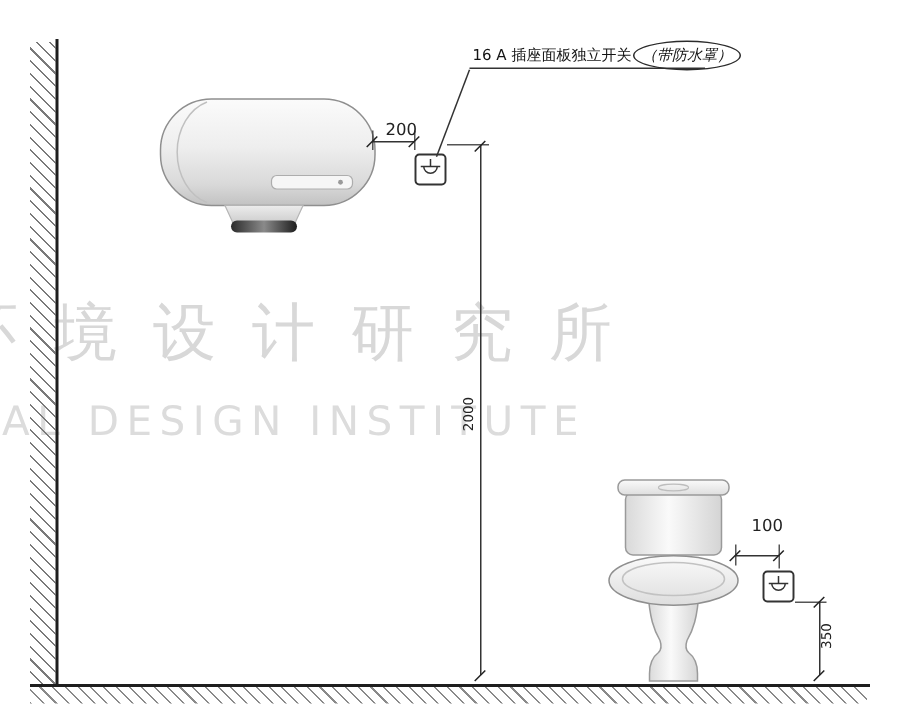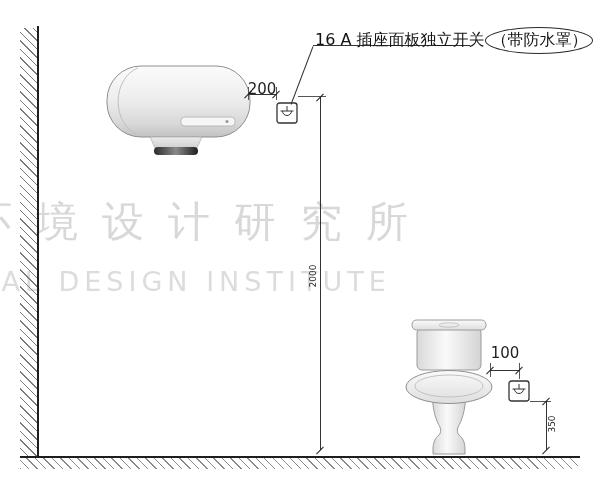--- a/index.html
+++ b/index.html
@@ -15,27 +15,27 @@
   .wall-hatch{position:absolute;left:20px;top:28px;width:17px;height:429px;z-index:1;
     background:repeating-linear-gradient(45deg,#7a7a7a 0 1px,transparent 1px 6px);}
   .wall-line{position:absolute;left:37px;top:26px;width:2px;height:431px;background:#1e1e1e;z-index:2;}
   .floor-line{position:absolute;left:20px;top:456px;width:560px;height:2px;background:#1e1e1e;z-index:2;}
   .floor-hatch{position:absolute;left:20px;top:458px;width:558px;height:11px;z-index:1;
     background:repeating-linear-gradient(45deg,#8a8a8a 0 1px,transparent 1px 6px);}
   
   .dline{position:absolute;background:#333;z-index:3;}
   .ext{position:absolute;background:#555;z-index:3;}
   .tick{position:absolute;width:10px;height:1px;background:#222;transform:rotate(-45deg);z-index:4;}
-  .dim-text{position:absolute;font-size:15px;color:#222;text-align:center;z-index:4;}
+  .dim-text{position:absolute;font-size:11px;color:#222;text-align:right;z-index:4;}
   .dim-text-v{position:absolute;font-size:9px;color:#222;text-align:center;transform:rotate(-90deg);z-index:4;}
   
   .leader{position:absolute;height:1px;background:#333;transform-origin:0 50%;z-index:4;}
   .callout{position:absolute;left:315px;top:27px;display:flex;align-items:center;white-space:nowrap;
-    font-size:16px;color:#141414;z-index:5;}
-  .circled{border:1px solid #2b2b2b;border-radius:50%;padding:2px 5px;margin-left:1px;}
+    font-size:10px;color:#141414;z-index:5;}
+  .circled{border:1px solid #2b2b2b;border-radius:50%;padding:2px 5px;margin-left:1px;font-style:italic;}
   .fixture{position:absolute;z-index:2;}
 </style>
 </head>
 <body>
 
 <div id="canvas">
 
   <div class="wm wm1">环境设计研究所</div>
   <div class="wm wm2">TAL DESIGN INSTITUTE</div>
 

